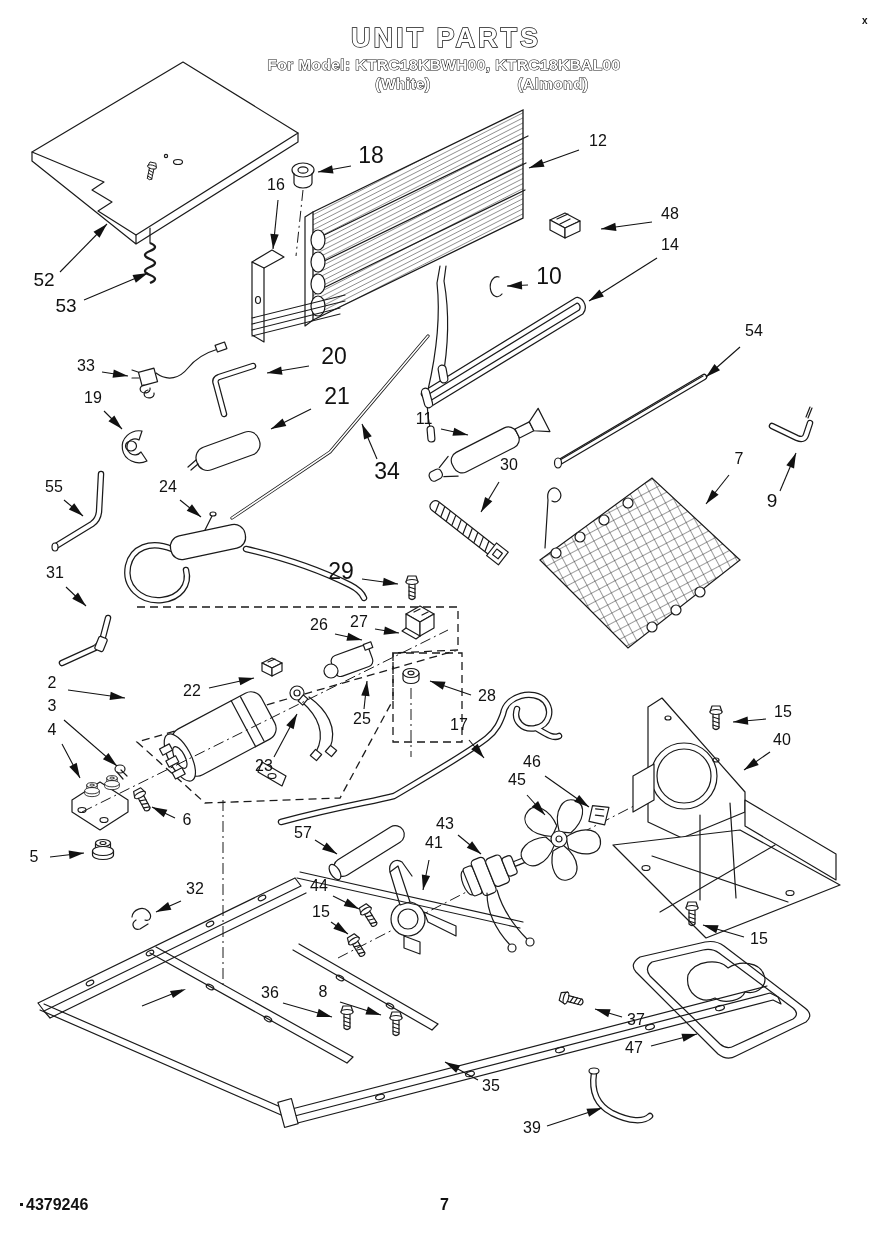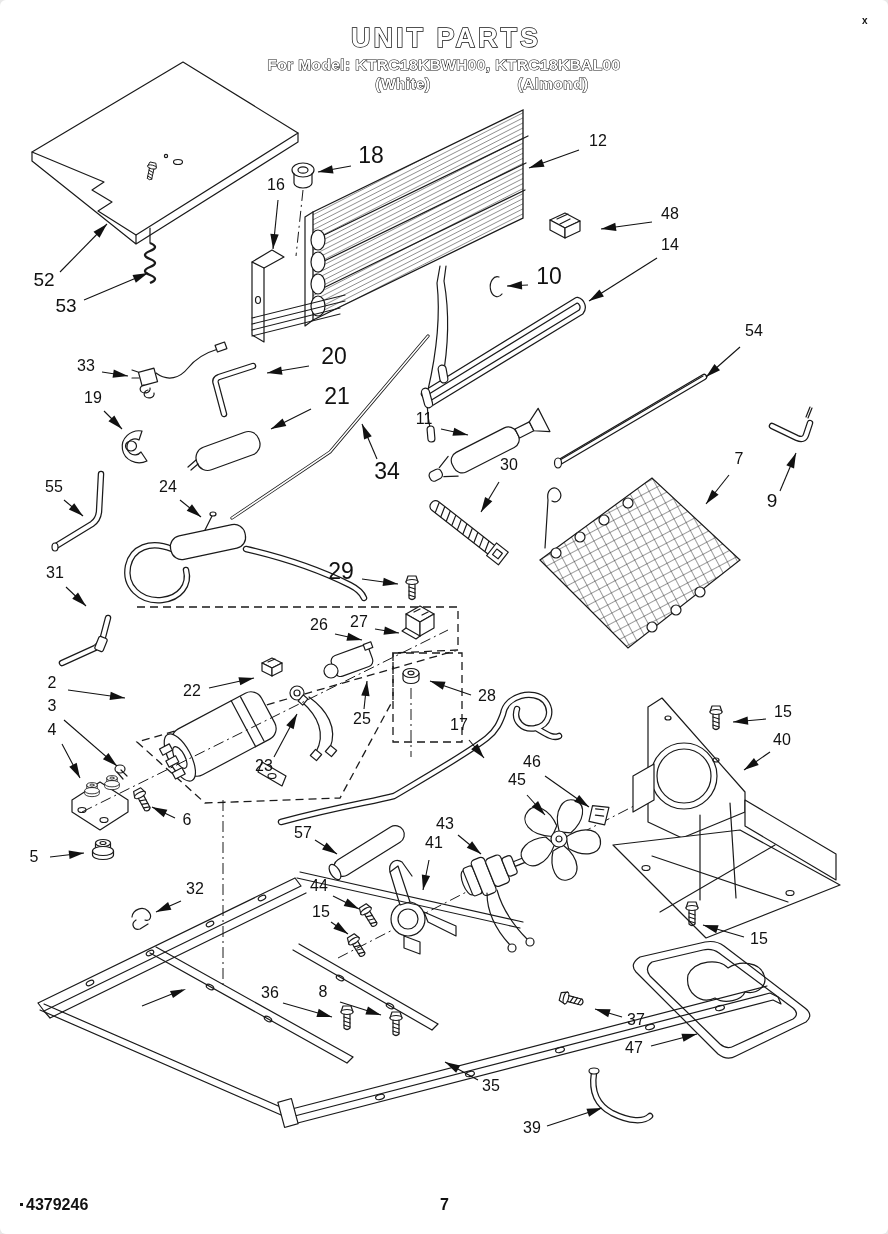--- a/index.html
+++ b/index.html
@@ -1,16 +1,16 @@
 <!DOCTYPE html>
 <html><head>
 <meta charset="utf-8">
 <style>
   html,body{margin:0;padding:0;background:#e8e8e8;}
-  .page{width:888px;height:1234px;background:#ffffff;margin:0 auto;position:relative;overflow:hidden;border-radius:6px;}
+  .page{width:888px;height:1234px;background:#ffffff;margin:0 auto;position:relative;overflow:hidden;}
   svg{display:block;}
   svg text{font-family:"Liberation Sans",sans-serif;}
   .ln{stroke:#1a1a1a;fill:none;stroke-width:1.2;stroke-linecap:round;stroke-linejoin:round;}
   .fill-w{fill:#ffffff;stroke:#1a1a1a;stroke-width:1.2;stroke-linejoin:round;}
   .tube-o{stroke:#1a1a1a;stroke-width:6.5;fill:none;stroke-linecap:round;stroke-linejoin:round;}
   .tube-i{stroke:#ffffff;stroke-width:4;fill:none;stroke-linecap:round;stroke-linejoin:round;}
   .thin-o{stroke:#1a1a1a;stroke-width:3.2;fill:none;stroke-linecap:round;}
   .thin-i{stroke:#ffffff;stroke-width:1.6;fill:none;stroke-linecap:round;}
   .dash{stroke:#1a1a1a;fill:none;stroke-width:1.3;stroke-dasharray:8 5;}
   .dashdot{stroke:#1a1a1a;fill:none;stroke-width:1;stroke-dasharray:11 4 2 4;}

